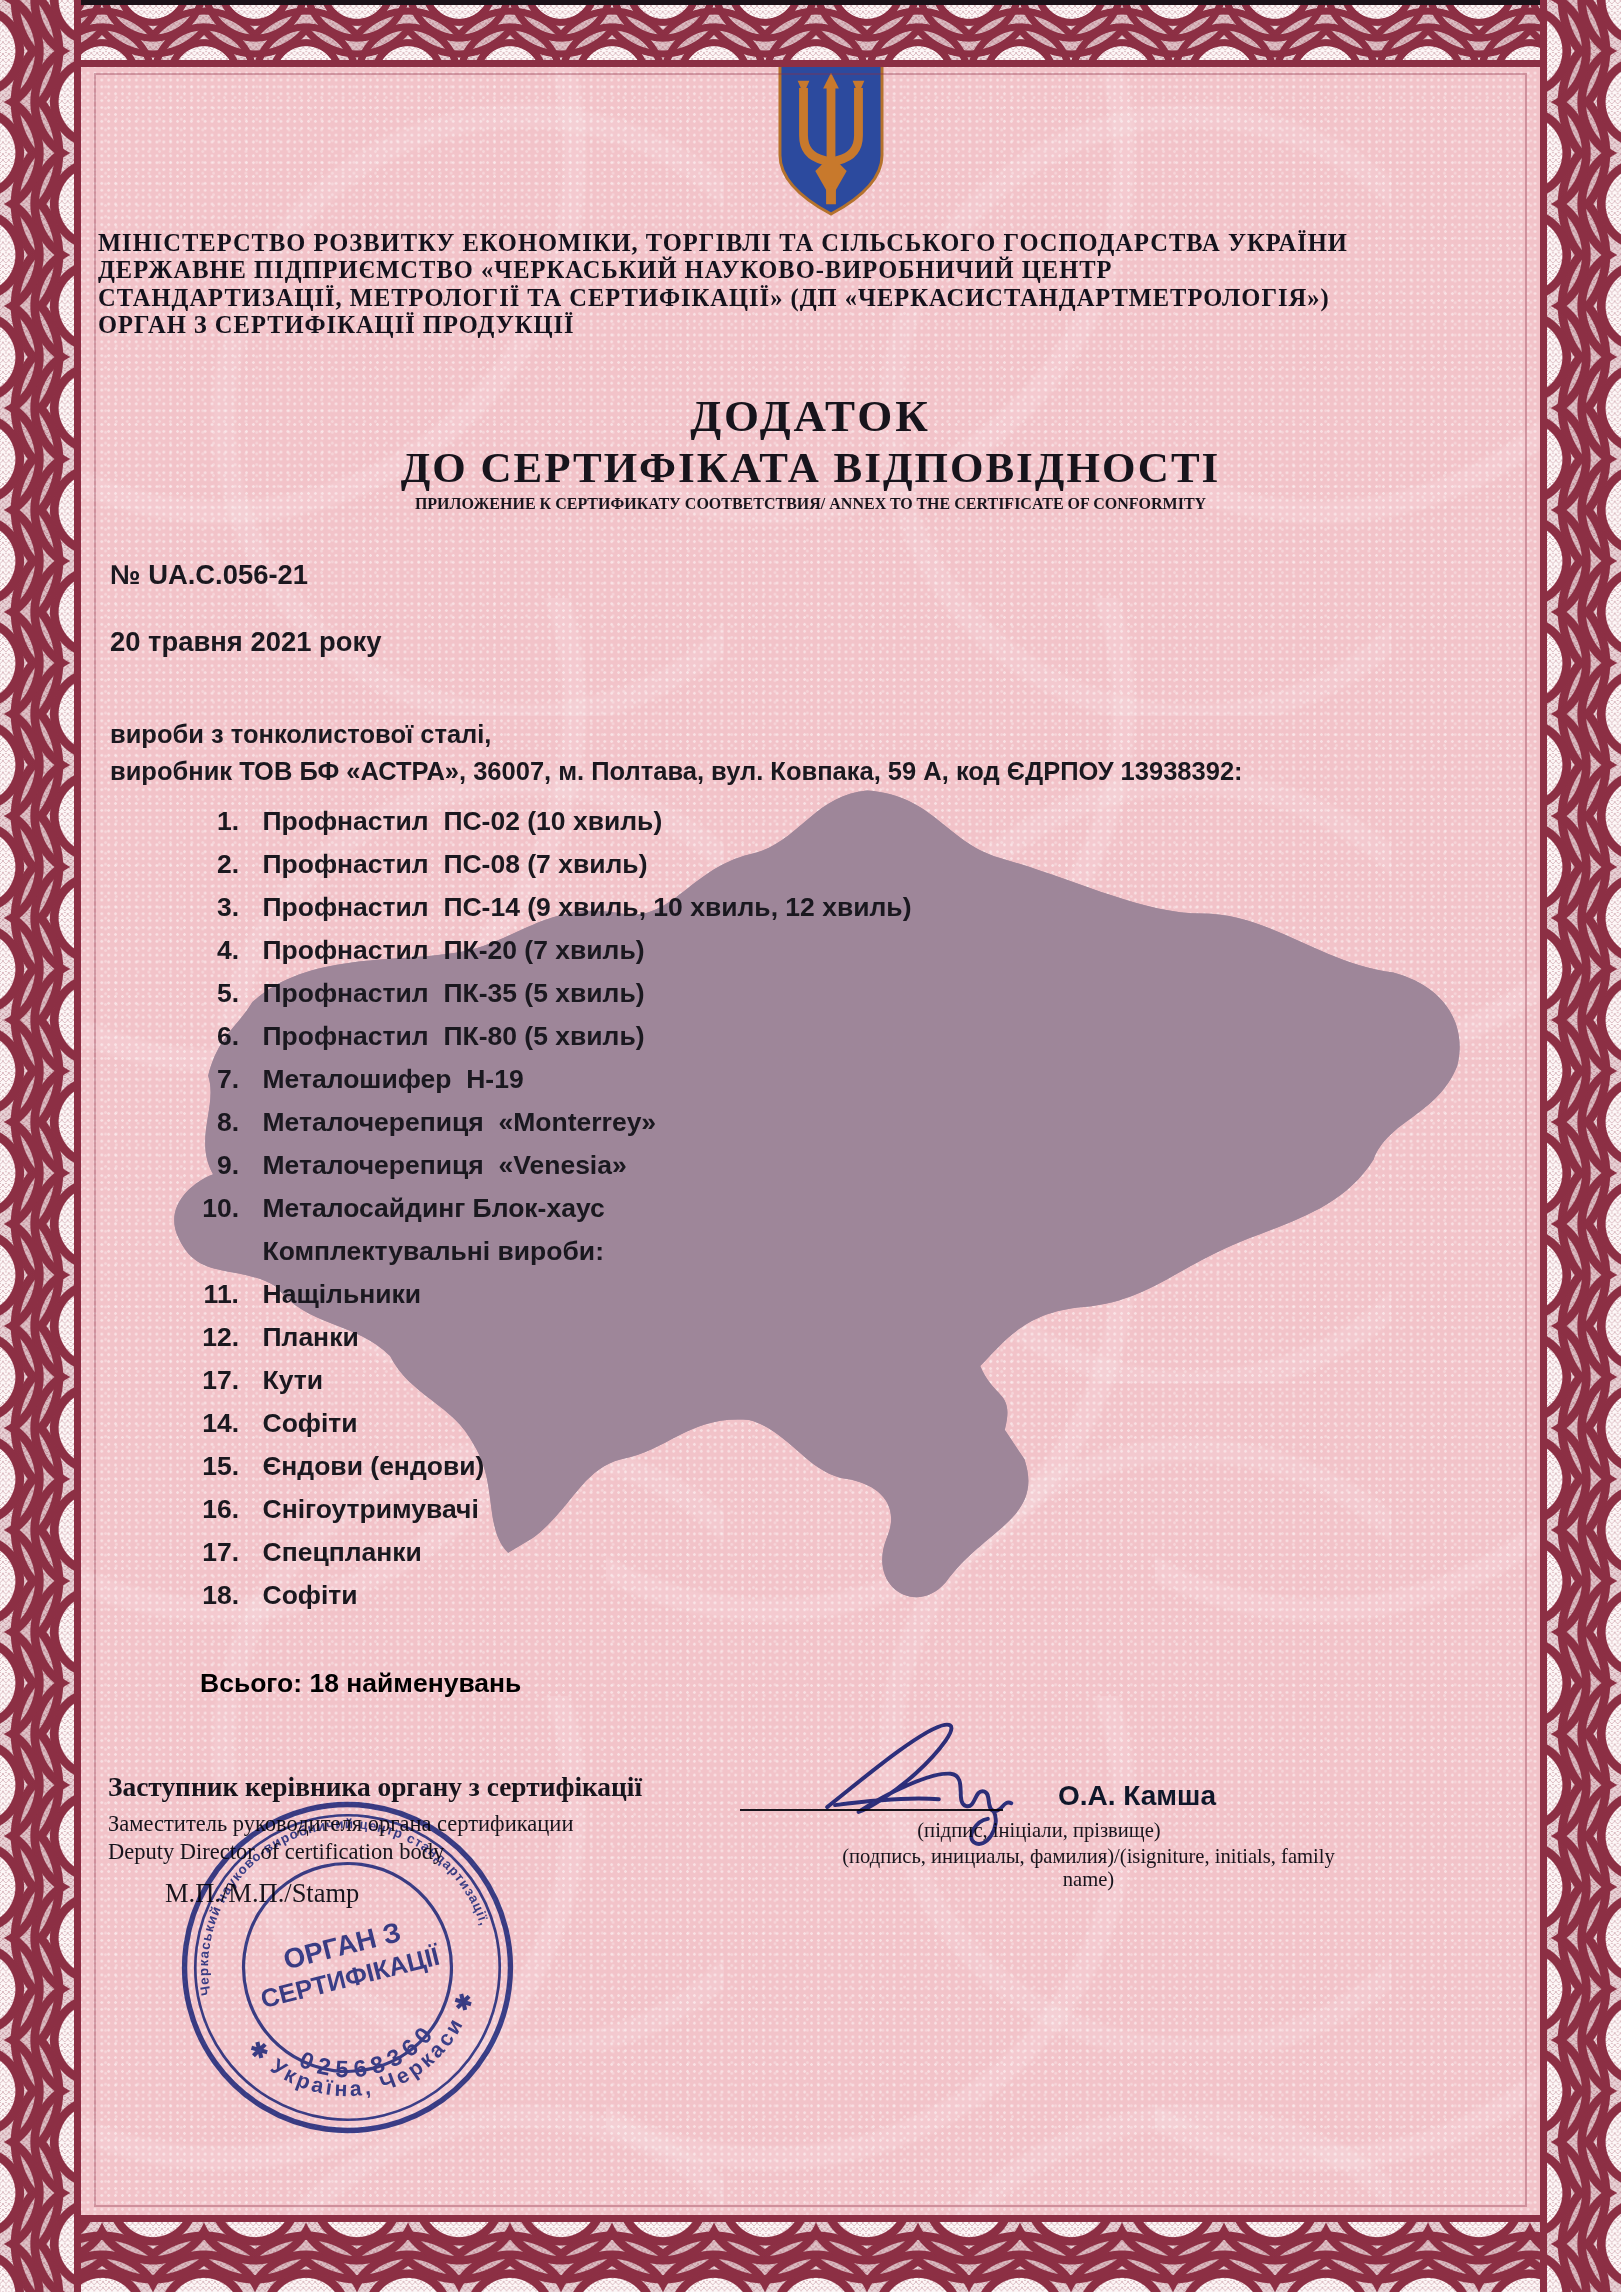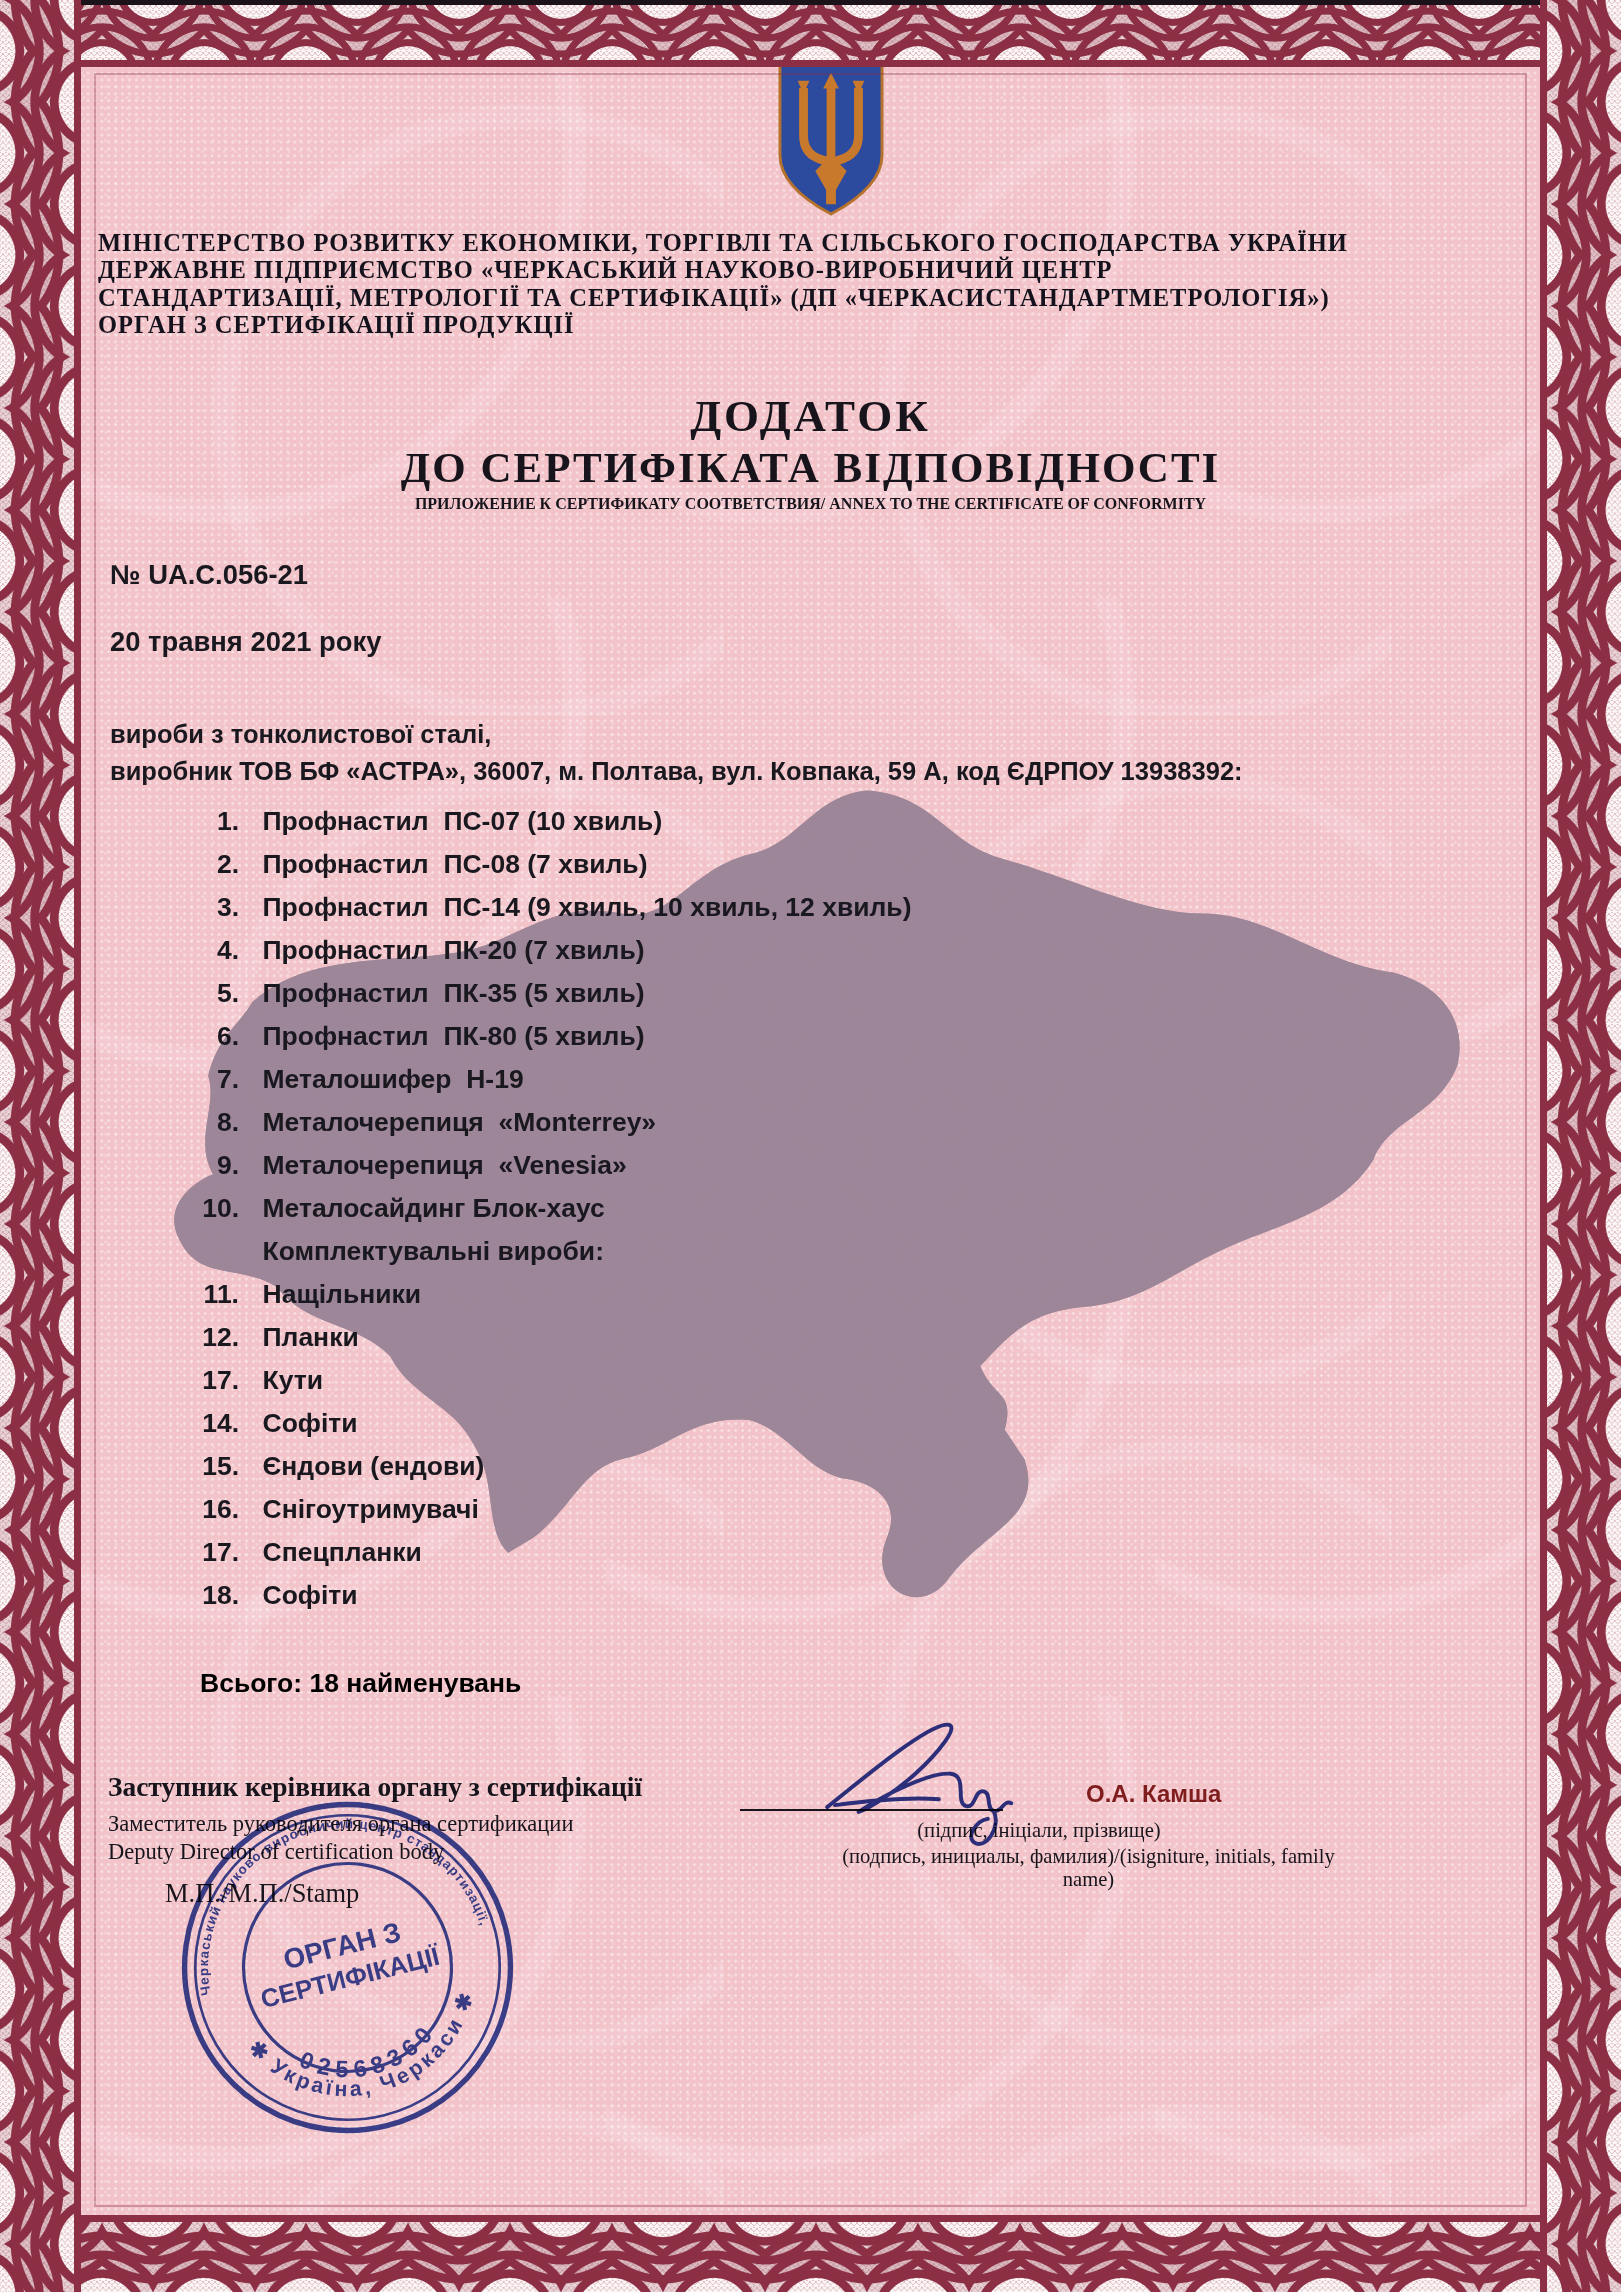--- a/index.html
+++ b/index.html
@@ -65,21 +65,21 @@
   .intro{left:110px; top:704px; z-index:3; font-weight:bold; font-size:25.5px; line-height:37px; color:#1a181f;}
   .product-list{left:194px; top:806px; z-index:3;}
   .row{display:flex; height:43px; align-items:flex-start;}
   .num{width:45px; text-align:right; font-weight:bold; font-size:26.5px; color:#1a181f;}
   .txt{margin-left:23.5px; font-weight:bold; font-size:26.5px; color:#1a181f; white-space:pre-wrap;}
   .total{left:200px; top:1668px; z-index:3; font-weight:bold; font-size:26.5px; color:#000000;}
   .role-ua{left:108px; top:1772px; z-index:3; font-family:"Liberation Serif", serif; font-weight:bold; font-size:27.4px; color:#17141c;}
   .role-ru{left:108px; top:1811px; z-index:3; font-family:"Liberation Serif", serif; font-size:22.5px; color:#17141c;}
   .role-en{left:108px; top:1839px; z-index:3; font-family:"Liberation Serif", serif; font-size:22.5px; color:#17141c;}
   .sig-line{left:740px; top:1809px; width:263px; height:0; border-top:2.9px solid #17141c; z-index:3;}
-  .sig-name{left:1086px; top:1780px; z-index:3; font-weight:bold; font-size:24px; color:#7f1d1d;}
+  .sig-name{left:1058px; top:1780px; z-index:3; font-weight:bold; font-size:28px; color:#0f172a;}
   .sig-cap1{left:882px; top:1819px; width:314px; text-align:center; z-index:3; font-family:"Liberation Serif", serif; font-size:20.6px; color:#17141c;}
   .sig-cap2{left:814px; top:1845px; width:549px; text-align:center; z-index:3; font-family:"Liberation Serif", serif; font-size:20.6px; color:#17141c;}
   .mp-label{left:165px; top:1878px; z-index:3; font-family:"Liberation Serif", serif; font-size:26.5px; color:#17141c;}
   .map-wrap{left:159px; top:751px; width:1308px; height:866px; z-index:2;}
   .coat{left:774px; top:61px; width:114px; height:157px; z-index:3;}
   .stamp-wrap{left:176px; top:1796px; width:343px; height:343px; z-index:4; mix-blend-mode:multiply; opacity:.92;}
   .sig-ink{left:821px; top:1717px; width:221px; height:142px; z-index:4; mix-blend-mode:multiply;}
 </style>
 </head>
 <body>
@@ -163,21 +163,21 @@
   <div class="abs cert-number sans">№ UA.C.056-21</div>
   <div class="abs cert-date sans">20 травня 2021 року</div>
   <div class="abs intro sans">
     <div>вироби з тонколистової сталі,</div>
     <div>виробник ТОВ БФ «АСТРА», 36007, м. Полтава, вул. Ковпака, 59 А, код ЄДРПОУ 13938392:</div>
   </div>
 
   <div class="abs product-list">
       <div class="row">
         <span class="num">1.</span>
-        <span class="txt">Профнастил  ПС-07 (10 хвиль)</span>
+        <span class="txt">Профнастил  ПС-02 (10 хвиль)</span>
       </div>
       <div class="row">
         <span class="num">2.</span>
         <span class="txt">Профнастил  ПС-08 (7 хвиль)</span>
       </div>
       <div class="row">
         <span class="num">3.</span>
         <span class="txt">Профнастил  ПС-14 (9 хвиль, 10 хвиль, 12 хвиль)</span>
       </div>
       <div class="row">

